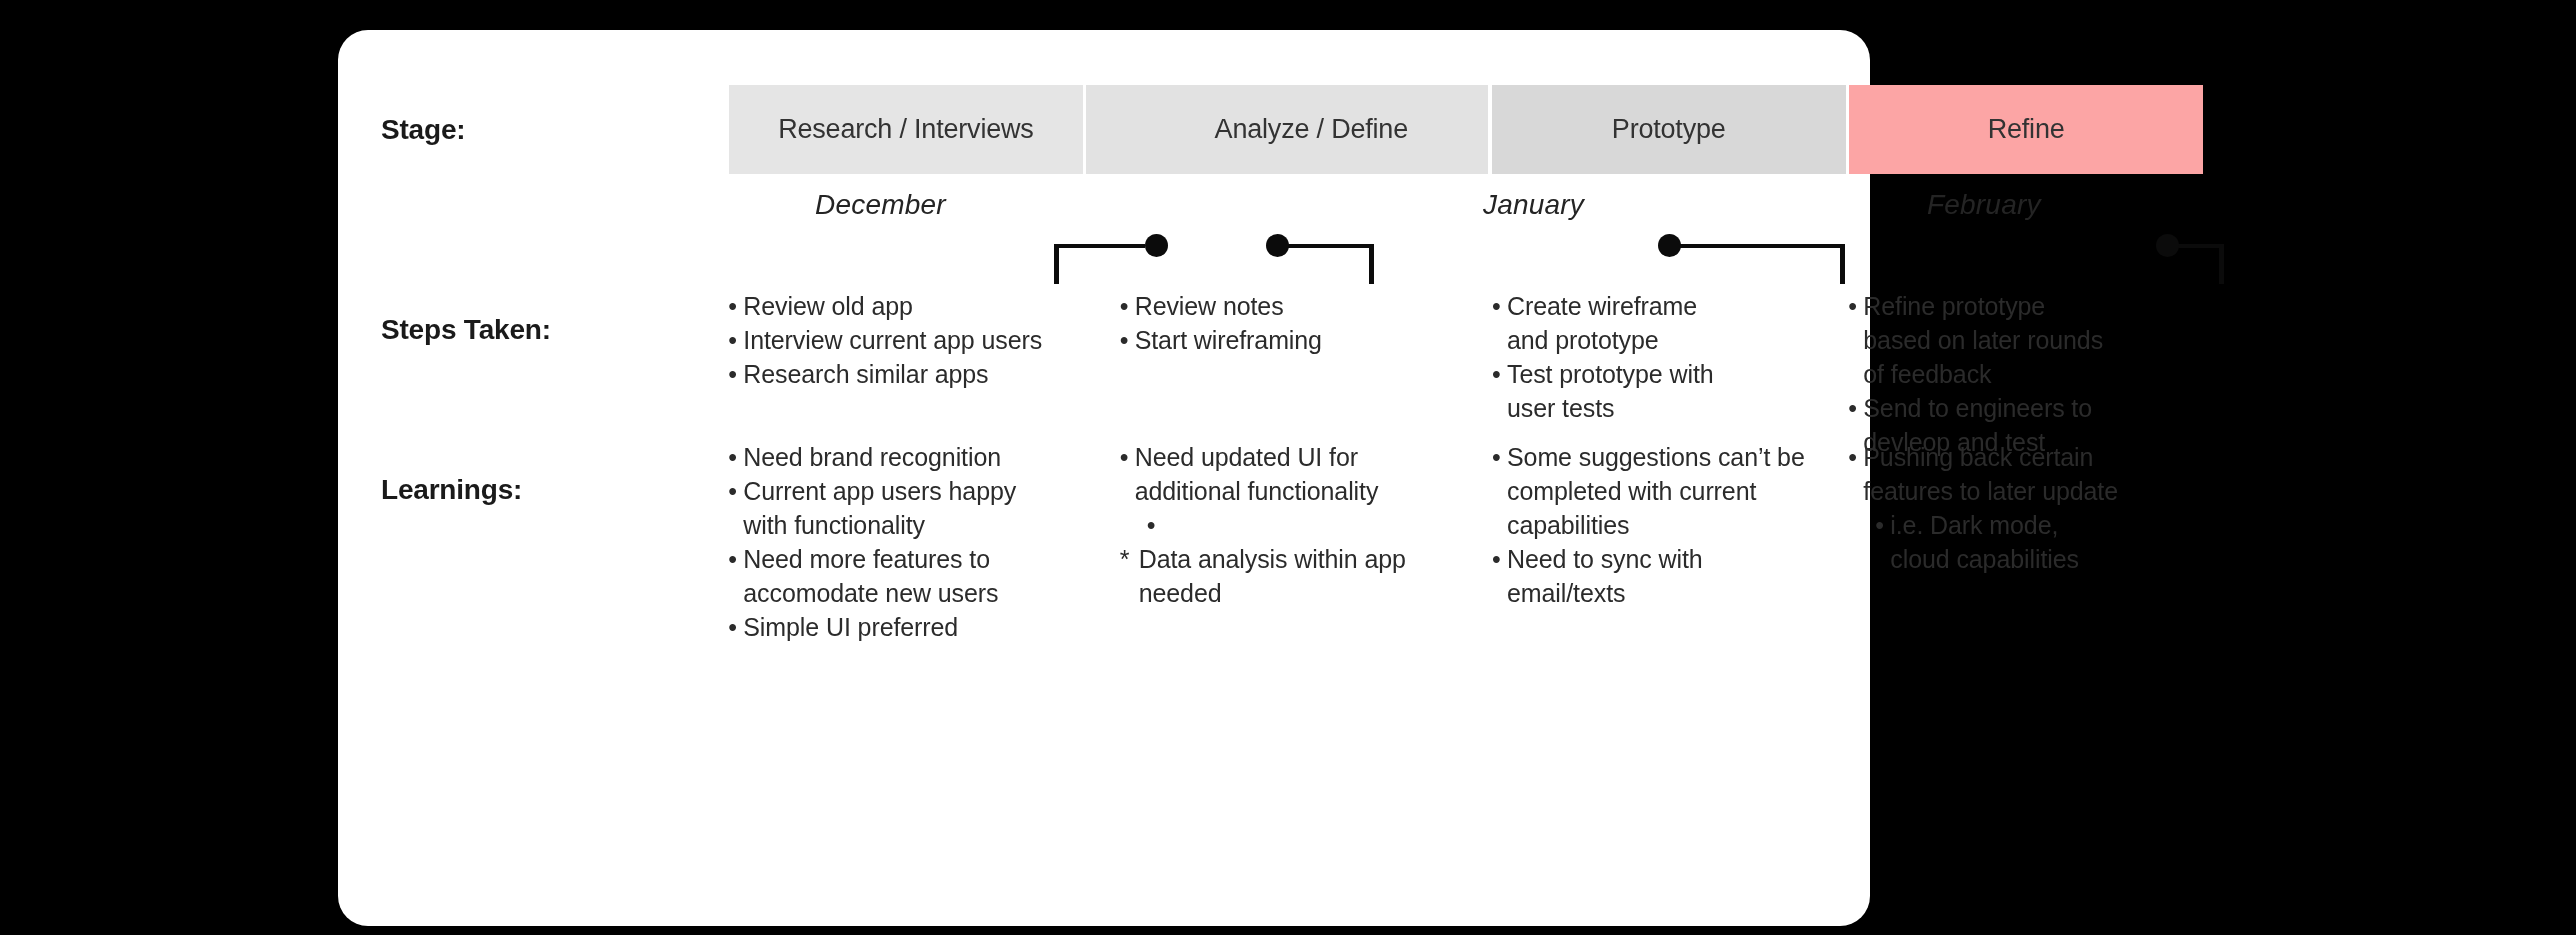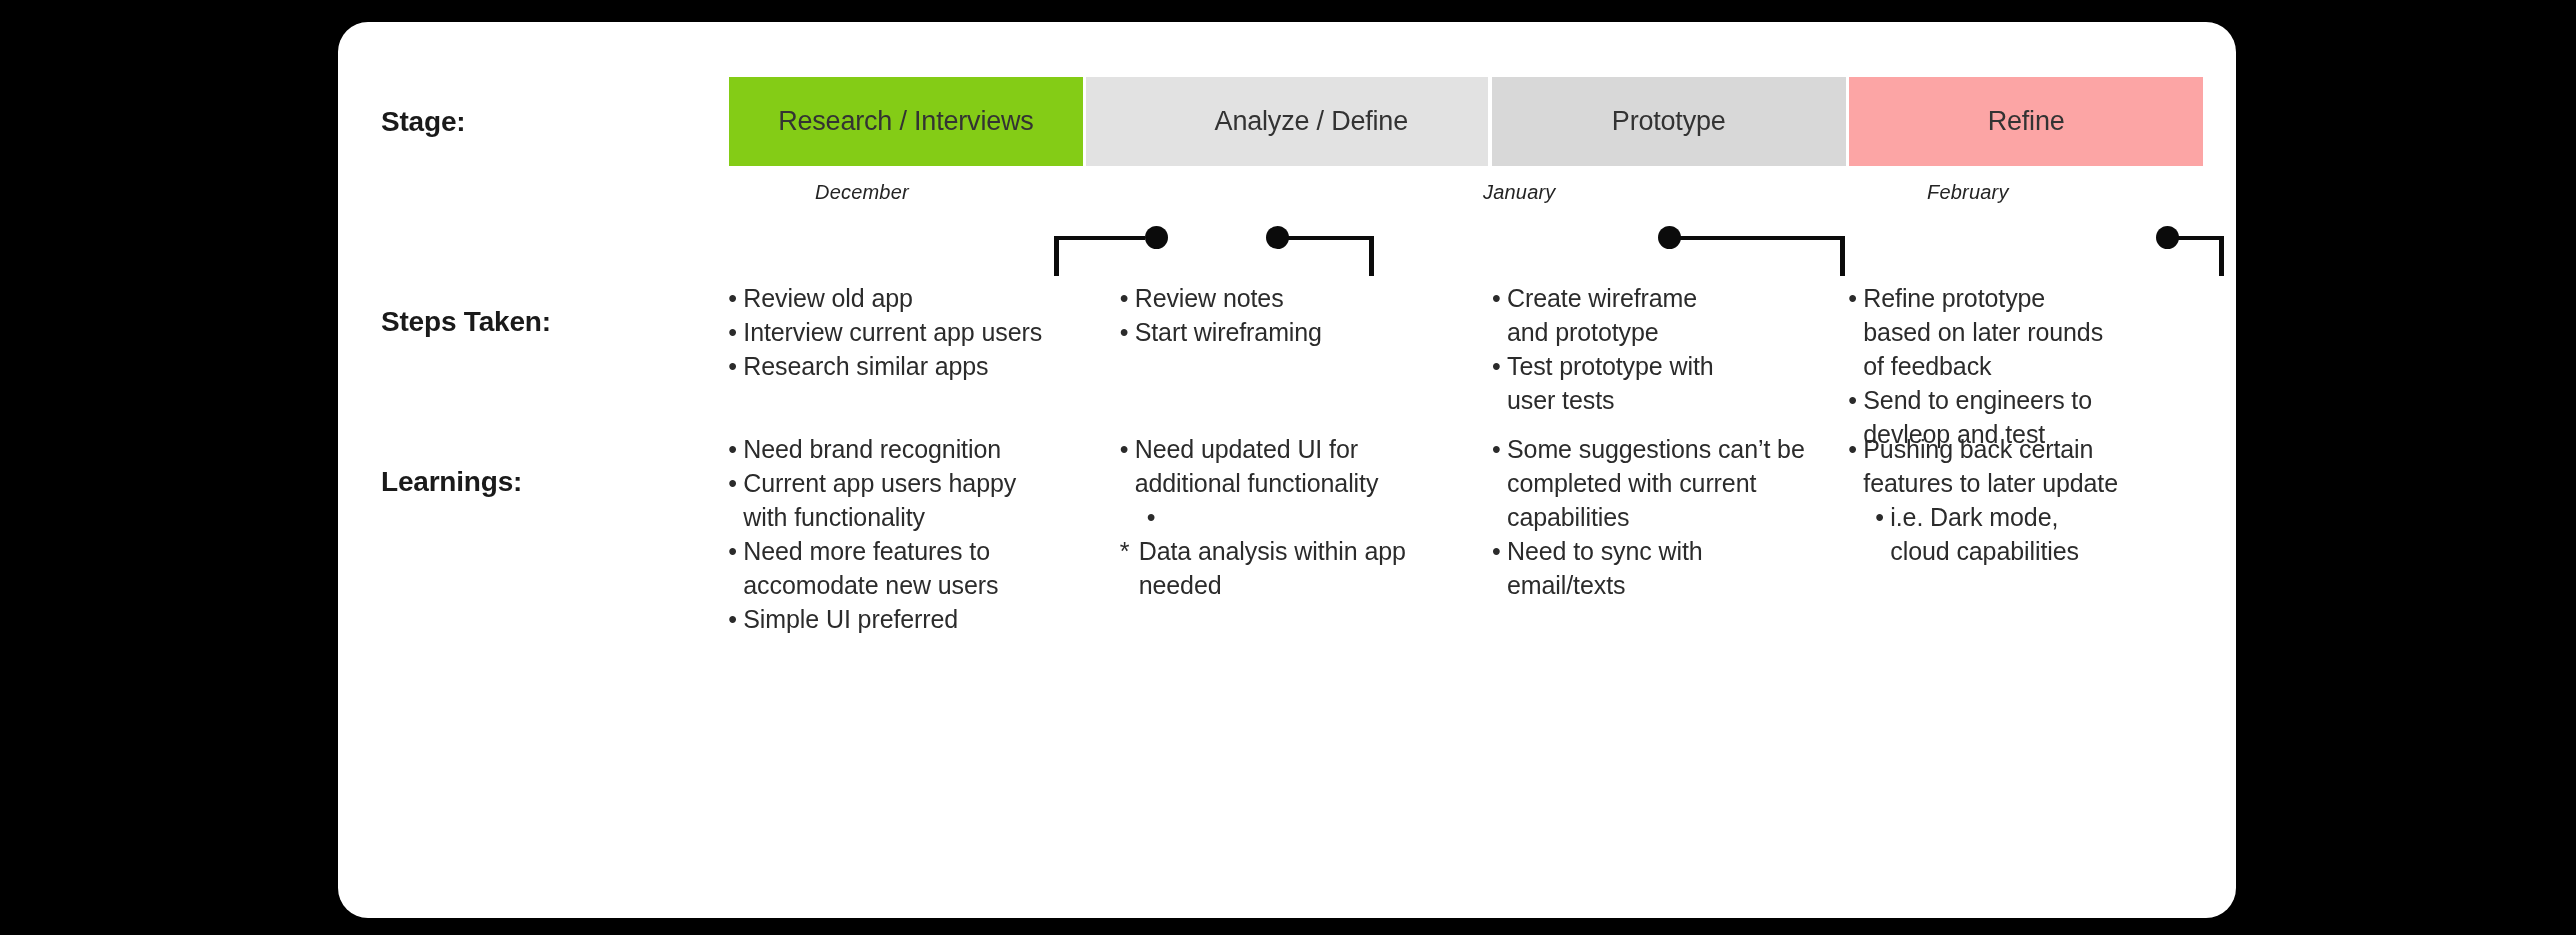--- a/index.html
+++ b/index.html
@@ -18,22 +18,22 @@
     position: relative;
     width: 2576px;
     height: 936px;
     background: #000000;
   }
 
   
   #card {
     position: absolute;
     left: 338px;
-    top: 22px;
-    width: 1898px;
+    top: 30px;
+    width: 1532px;
     height: 896px;
     background: #ffffff;
     border-radius: 30px;
     box-sizing: border-box;
   }
 
   
   #stage-row {
     position: absolute;
     left: 0;
@@ -78,21 +78,21 @@
   #month-row {
     position: absolute;
     left: 391px;
     top: 159px;
     width: 1474px;
     height: 41px;
   }
   .month-label {
     position: absolute;
     font-style: italic;
-    font-size: 20px;
+    font-size: 28px;
     color: #242424;
     white-space: nowrap;
     letter-spacing: 0.2px;
   }
 
   
   #timeline {
     position: absolute;
     left: 0;
     top: 204px;
@@ -178,21 +178,21 @@
 </style>
 </head>
 <body>
 
 <div id="canvas">
   <div id="card">
 
     <div id="stage-row">
       <div class="row-label" id="stage-label">Stage:</div>
       <div id="stage-boxes">
-          <div class="stage-box" style="background: #84cc16;">
+          <div class="stage-box" style="background: #e5e5e5;">
             <span>Research / Interviews</span>
           </div>
           <div class="stage-box" style="background: rgb(226, 226, 226); padding-left: 48px;">
             <span>Analyze / Define</span>
           </div>
           <div class="stage-box" style="background: rgb(216, 216, 216);">
             <span>Prototype</span>
           </div>
           <div class="stage-box" style="background: #fca5a5;">
             <span>Refine</span>

